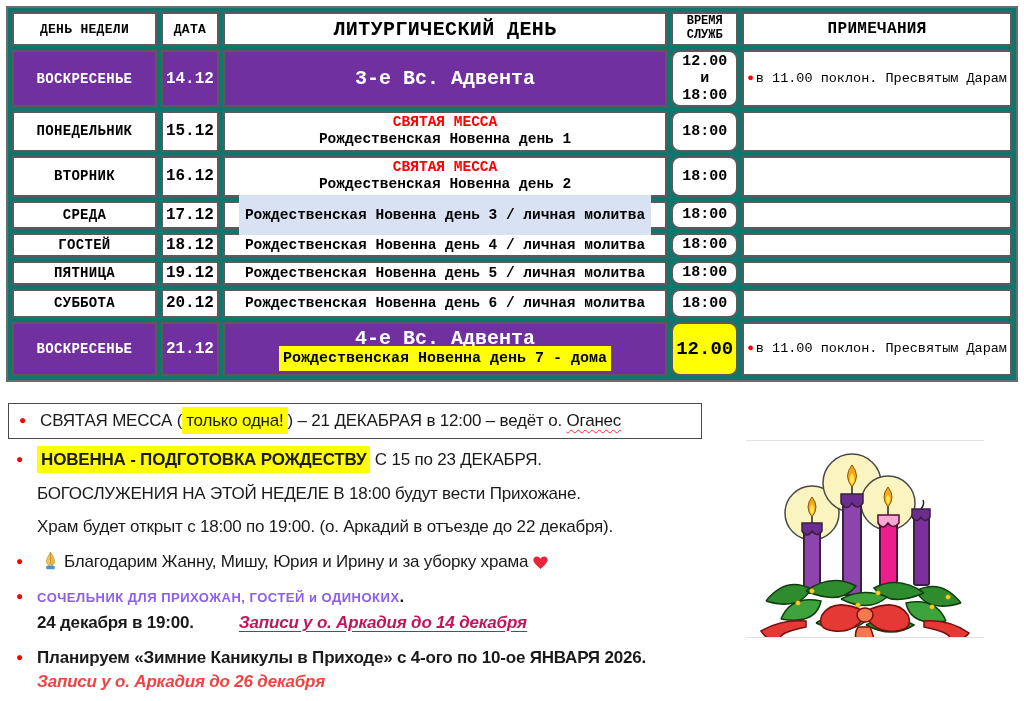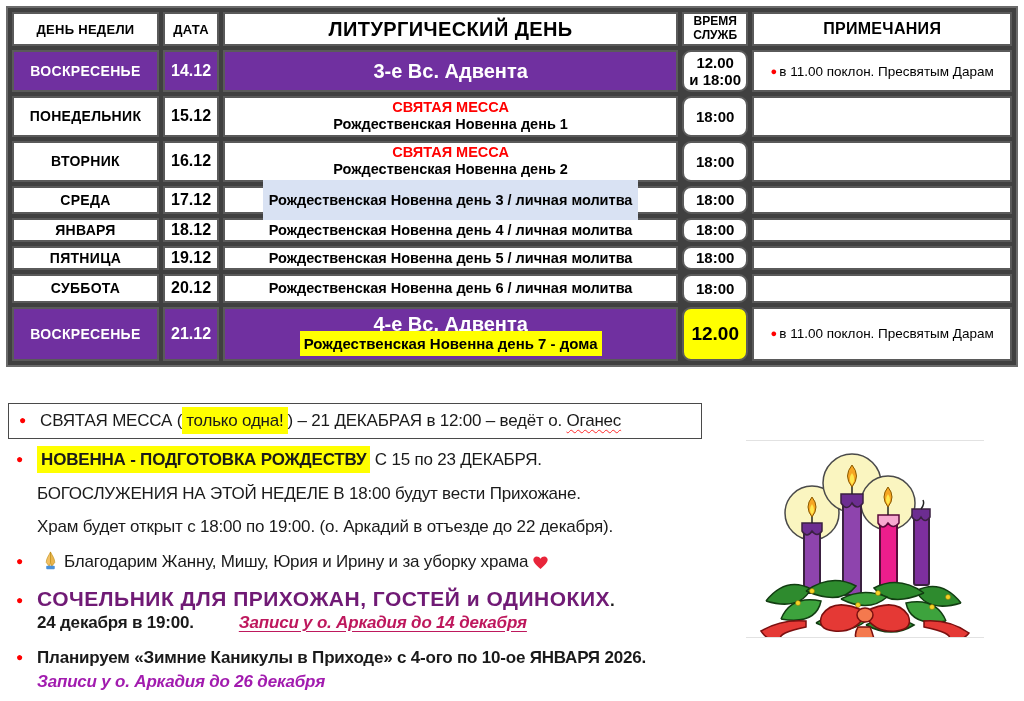--- a/index.html
+++ b/index.html
@@ -6,22 +6,22 @@
   html,body { margin:0; padding:0; background:#fff; }
   .page {
     position:relative; width:1024px; height:701px; background:#fff;
     font-family:"Liberation Sans",sans-serif; overflow:hidden;
   }
 
   
   table.schedule {
     position:absolute; left:6px; top:6px; width:1012px;
     border-collapse:separate; border-spacing:4px;
-    border:2px solid #6b6b6b; background:#404040;
-    font-family:Liberation Sans, sans-serif; font-weight:bold;
+    border:2px solid #6b6b6b; background:#0f766e;
+    font-family:Liberation Mono, monospace; font-weight:bold;
   }
   table.schedule td {
     border:2px solid #5a5a5a; text-align:center; vertical-align:middle;
     padding:1px 3px; background:#fff; color:#000;
   }
   .col-day  { width:146px; }
   .col-date { width:56px;  }
   .col-lit  { width:452px; }
   .col-time { width:66px;  }
   .col-note { width:258px; }
@@ -59,26 +59,26 @@
   .notes-line { position:absolute; font-size:17px; color:#1a1a1a; letter-spacing:-0.2px; white-space:nowrap; }
   .bullet { color:#FF0000; font-size:12px; margin-right:14px; vertical-align:2px; }
   .boxed {
     left:8px; top:403px; width:694px; height:36px;
     border:1px solid #4a4a4a; padding:7px 0 0 10px;
   }
   .spellcheck {
     text-decoration:underline wavy #ff2a2a; text-decoration-thickness:1px; text-underline-offset:3px;
   }
   .bold { font-weight:bold; }
-  .red-caps { color:#701a75; font-weight:bold; font-size:21px; letter-spacing:.5px; }
+  .red-caps { color:#8b5cf6; font-weight:bold; font-size:13px; letter-spacing:.5px; }
   .link-blue {
     color:#be185d; font-style:italic; font-weight:bold;
     text-decoration:underline; text-underline-offset:3px;
   }
-  .italic-blue { color:#a21caf; font-style:italic; font-weight:bold; }
+  .italic-blue { color:#ef4444; font-style:italic; font-weight:bold; }
   .icon-inline { display:inline-block; vertical-align:-3px; margin:0 4px; }
 
   
   .wreath-frame {
     position:absolute; left:746px; top:440px; width:238px; height:198px;
     border-top:1px solid #e2e2e2; border-bottom:1px solid #e2e2e2;
   }
 </style>
 </head>
 <body>
@@ -136,21 +136,21 @@
       <td class="c-day">СРЕДА</td>
       <td class="c-date">17.12</td>
       <td class="c-lit lit-single">
         <span class="hl-blue">Рождественская Новенна день 3 / личная молитва</span>
       </td>
       <td class="c-time">18:00</td>
       <td class="c-note"></td>
     </tr>
 
     <tr class="r5">
-      <td class="c-day">ЯНВАРЯ</td>
+      <td class="c-day">ГОСТЕЙ</td>
       <td class="c-date">18.12</td>
       <td class="c-lit lit-single">Рождественская Новенна день 4 / личная молитва</td>
       <td class="c-time">18:00</td>
       <td class="c-note"></td>
     </tr>
 
     <tr class="r6">
       <td class="c-day">ПЯТНИЦА</td>
       <td class="c-date">19.12</td>
       <td class="c-lit lit-single">Рождественская Новенна день 5 / личная молитва</td>

